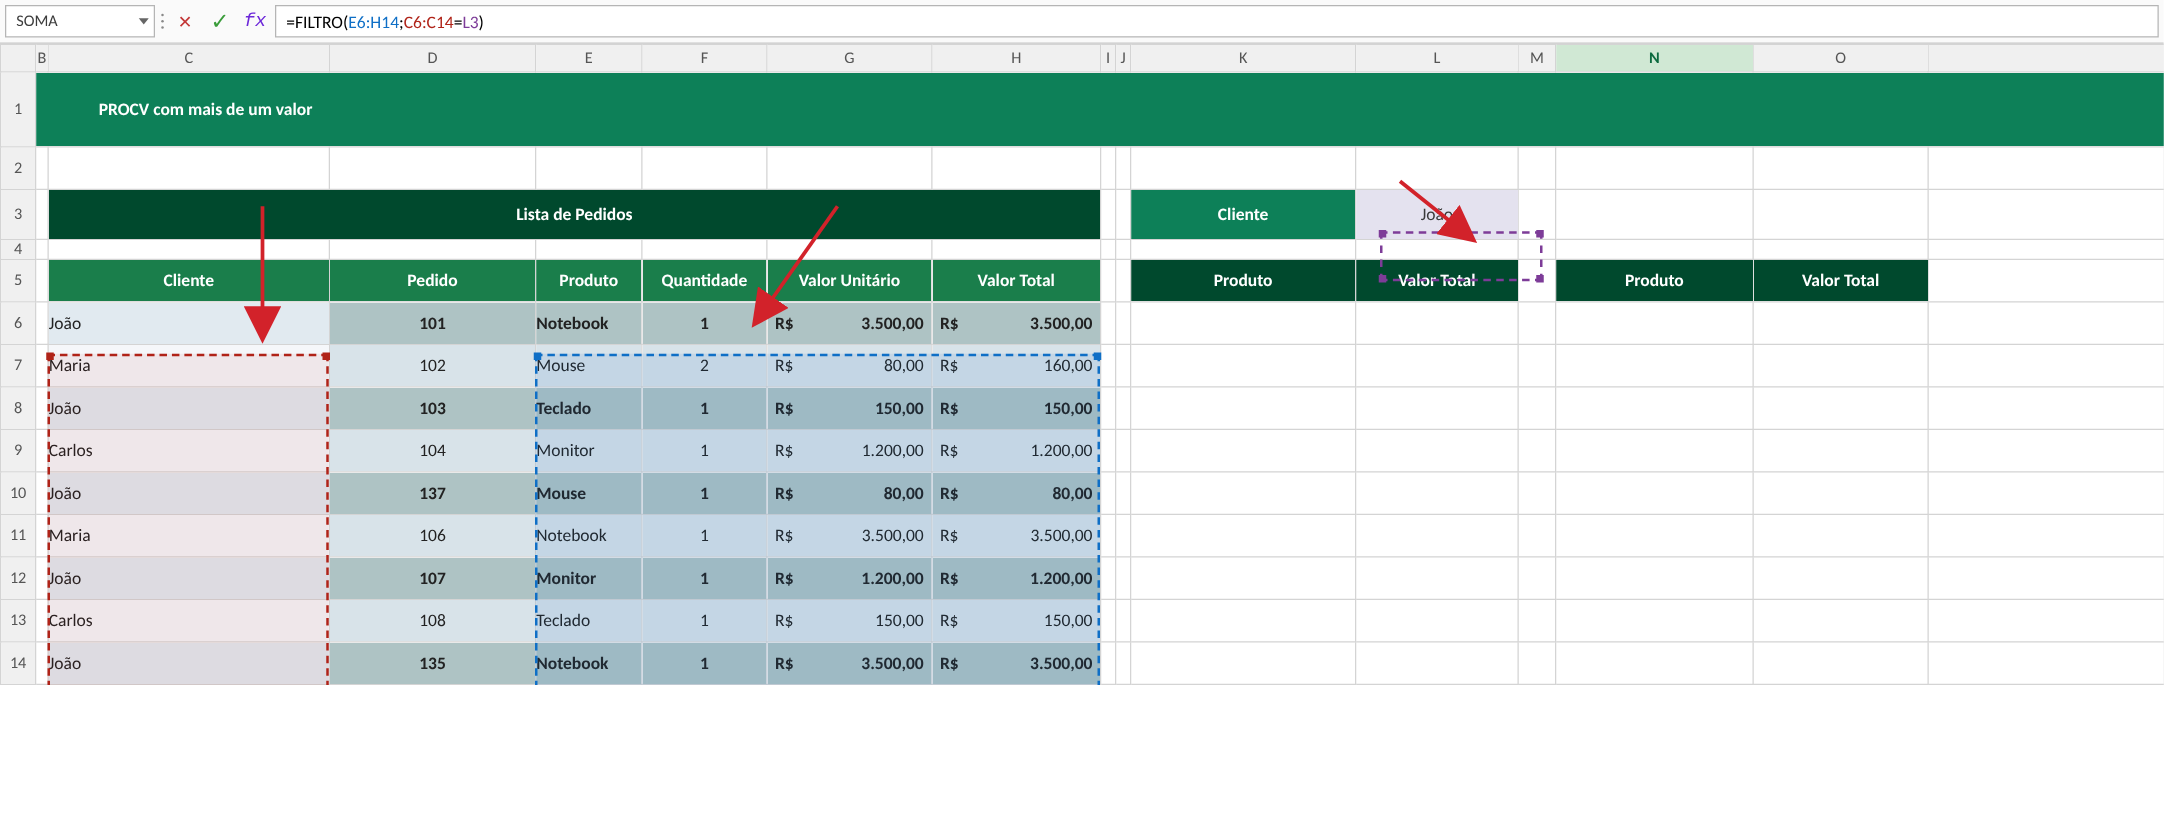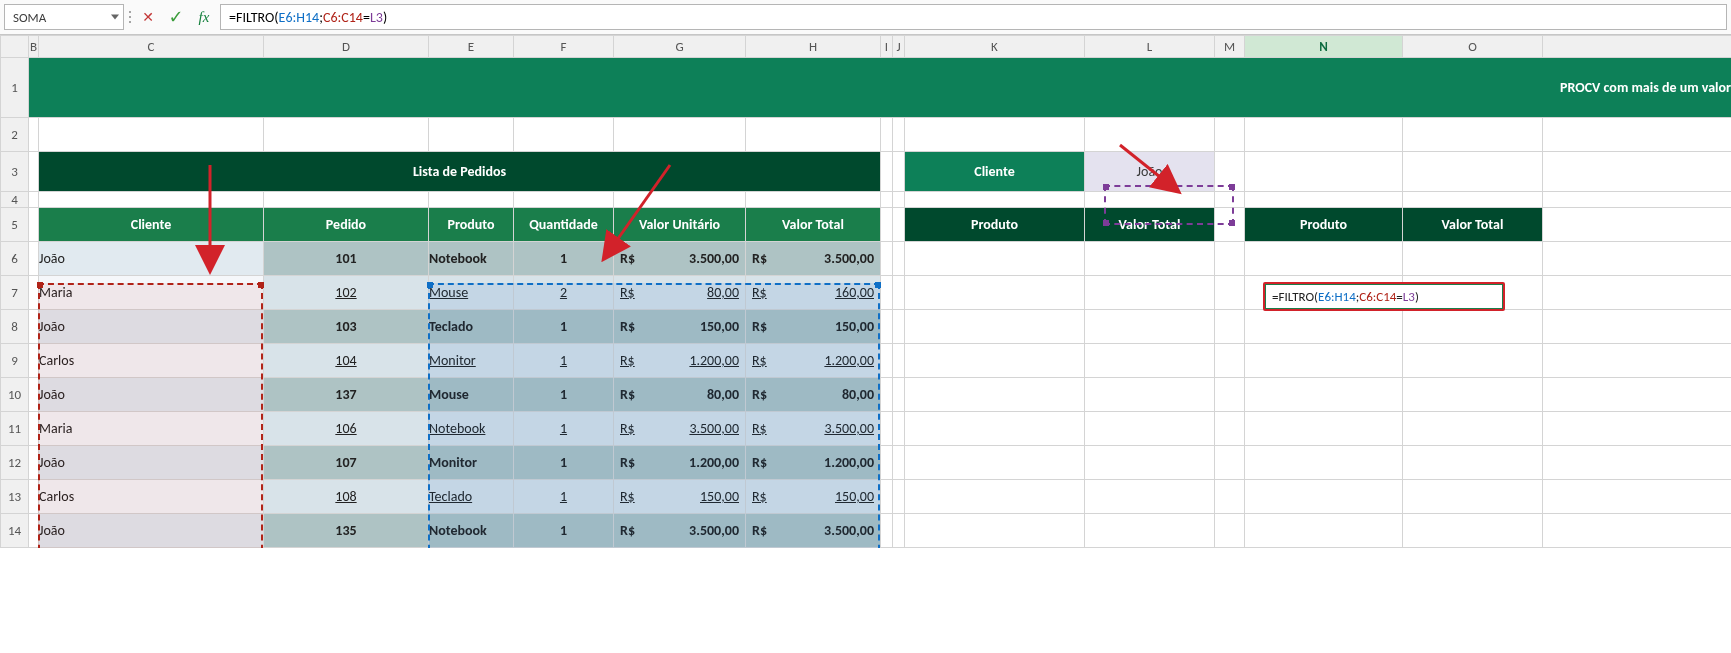--- a/index.html
+++ b/index.html
@@ -47,21 +47,21 @@
     border-top:5px solid #666;
   }
   .fx-sep{width:4px;height:22px;display:flex;flex-direction:column;justify-content:center;gap:3px;}
   .fx-sep span{display:block;width:2px;height:2px;background:#888;border-radius:50%;margin:0 auto;}
   .fbar .btn{
     width:24px;height:24px;display:flex;align-items:center;justify-content:center;
     font-size:15px;color:#666;
   }
   .fbar .btn.cancel{color:#c33636;font-size:14px;}
   .fbar .btn.enter{color:#3a9c3a;font-size:18px;}
-  .fbar .fx{font-style:italic;font-family:Liberation Serif, serif;font-size:15px;color:#15803d;}
+  .fbar .fx{font-style:italic;font-family:Liberation Mono, monospace;font-size:15px;color:#6d28d9;}
   .formula-input{
     flex:1;height:26px;border:1px solid #b5b5b5;background:#fff;
     display:flex;align-items:center;padding:0 8px;font-size:14px;
   }
   .formula-input .tok-black{color:#000;}
   .formula-input .tok-blue{color:#0f6fc6;}
   .formula-input .tok-red{color:#b02318;}
   .formula-input .tok-purple{color:#7d3c98;}
 
   
@@ -101,41 +101,41 @@
   col.c-n{width:158px;}
   col.c-o{width:140px;}
   col.c-pad{width:189px;}
 
   tr.row-short td, tr.row-short th{height:16px;}
 
   
   .titlebar{
     background:var(--mid-green);color:#fff;height:60px !important;
     font-size:28px;font-weight:700;padding-left:50px !important;
-    text-align:right;
+    text-align:left;
   }
 
   
   .blockhdr{
     background:var(--dark-green);color:#fff;font-weight:700;text-align:center;
   }
 
   .cliente-lbl{
     background:var(--mid-green);color:#fff;font-weight:700;text-align:center;
     border:2px solid var(--sel-marching-green);
   }
   .cliente-val{
     background:var(--lavender);text-align:center;color:#3a3a3a;font-weight:500;
   }
 
   
   .band-even{background:var(--band-even);}
   .band-odd{background:var(--band-odd);}
   .band-even.tint{background:var(--band-even-tint);font-weight:bold;}
-  .band-odd.tint{background:var(--band-odd-tint);text-decoration:underline;}
+  .band-odd.tint{background:var(--band-odd-tint);}
   .hdrcell{background:var(--sel-marching-green);color:#fff;font-weight:700;text-align:center;}
 
   td.val-left{text-align:left;padding-left:6px;}
   td.val-center{text-align:center;}
   .money-wrap{display:flex;width:100%;justify-content:space-between;padding:0 6px;}
   .money-wrap .cur{}
   .money-wrap .amt{}
 
   
   .marching{
@@ -580,24 +580,20 @@
       <div class="corner bl"></div>
       <div class="corner br"></div>
 </div>
 <div class="marching purple" style="left:1104px;top:150px;width:130px;height:40px;">
   <div class="corner tl"></div>
       <div class="corner tr"></div>
       <div class="corner bl"></div>
       <div class="corner br"></div>
 </div>
 
-<div class="active-cell-box" style="left:1264px;top:248px;width:240px;">
-  <div class="highlight-box"></div>
-  <span class="tok-black">=FILTRO(</span><span style="color:#0f6fc6">E6:H14</span><span class="tok-black">;</span><span style="color:#b02318">C6:C14</span><span class="tok-black">=</span><span style="color:#7d3c98">L3</span><span class="tok-black">)</span>
-</div>
 
 <div class="arrow" style="left:190px;top:130px;">
   <svg width="40" height="110">
         <defs>
           <marker id="ah1" markerWidth="10" markerHeight="10" refX="5" refY="5" orient="auto">
             <path d="M0,0 L10,5 L0,10 z" fill="#d2222a"></path>
           </marker>
         </defs>
   <line x1="20" y1="0" x2="20" y2="95" stroke="#d2222a" stroke-width="3" marker-end="url(#ah1)"></line>
       </svg>

